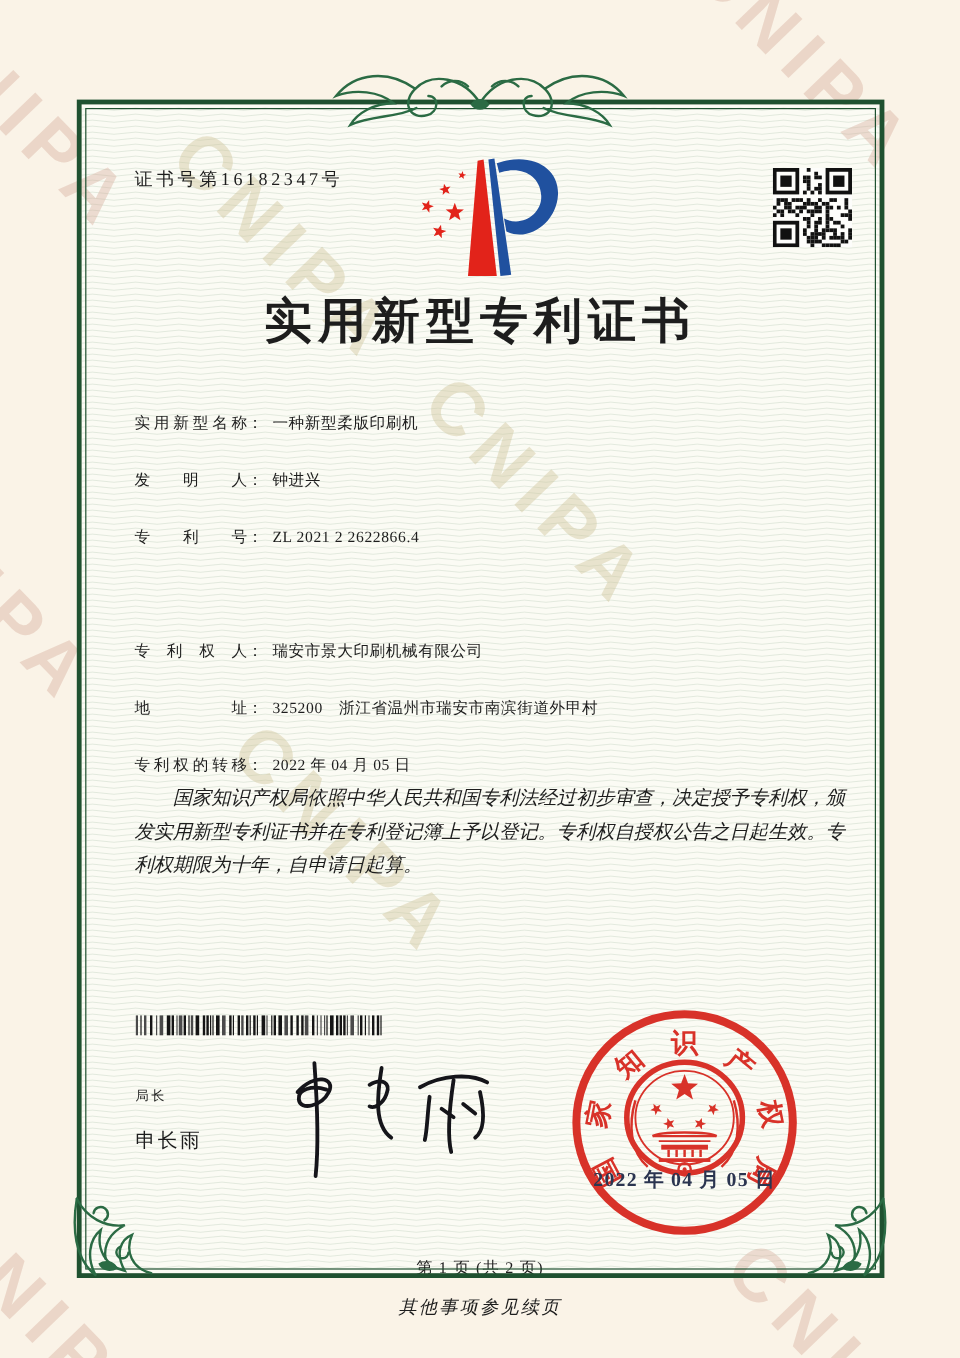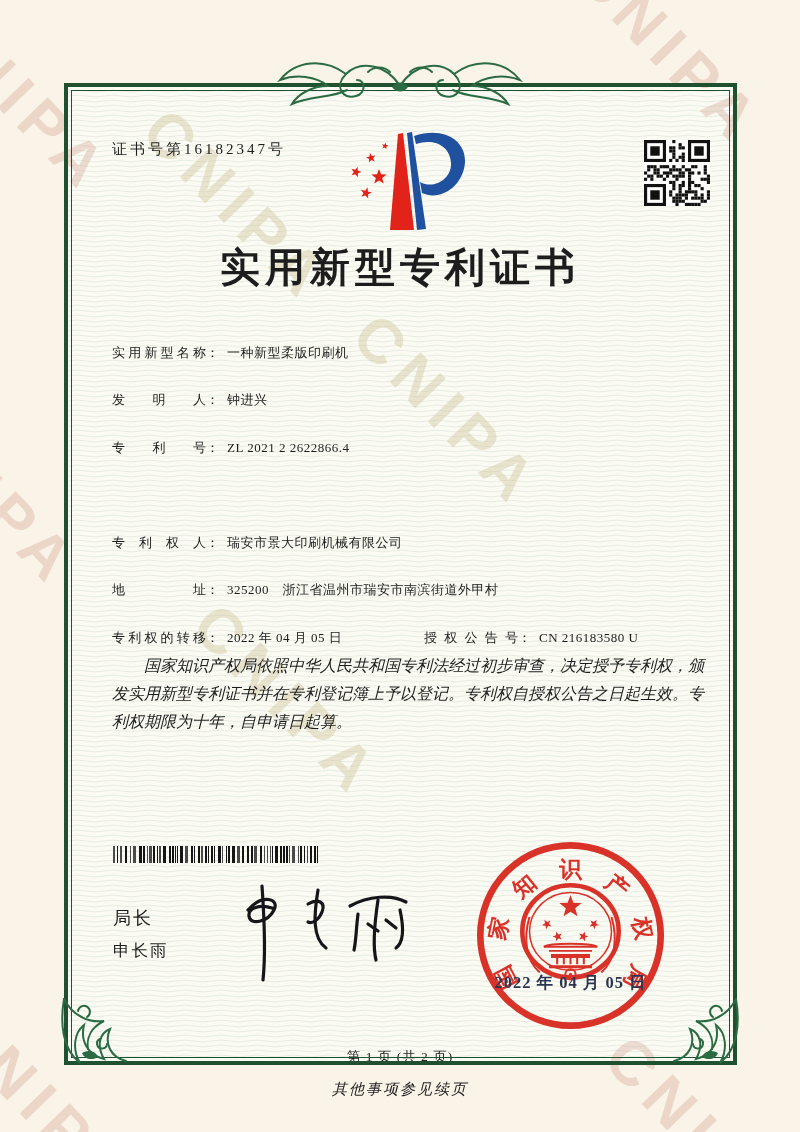--- a/index.html
+++ b/index.html
@@ -43,21 +43,21 @@
           text-justify:inter-character;vertical-align:top;}
   .fcolon{display:inline-block;margin-right:8px;}
   .fvalue{letter-spacing:.5px;}
   .grant-right{position:absolute;left:312px;top:0;}
 
   .paras{left:112px;top:652px;width:606px;font-size:16px;line-height:28px;
          font-style:italic;}
   .paras p{margin:0;text-indent:2em;}
 
   .sig-role{left:113px;top:906px;font-family:"Liberation Sans","DejaVu Sans",sans-serif;
-            font-size:18px;letter-spacing:2px;}
+            font-size:11px;letter-spacing:2px;}
   .sig-name{left:113px;top:940px;font-family:"Liberation Sans","DejaVu Sans",sans-serif;
             font-size:16.5px;letter-spacing:2px;}
   .sig-svg{left:222px;top:880px;}
   .sig-svg path{stroke:#15151a;stroke-width:3.2;fill:none;stroke-linecap:round;}
 
   .seal-svg{left:468px;top:833px;opacity:.95;}
   .sk{stroke:var(--seal-red);fill:none;}
   .sf{fill:var(--seal-red);}
   .seal-date{left:468px;top:972px;width:205px;text-align:center;font-size:16.5px;
              font-weight:700;color:var(--date-ink);letter-spacing:1px;z-index:3;}
@@ -466,23 +466,20 @@
       <span class="flabel">专利号</span><span class="fcolon">：</span><span class="fvalue">ZL 2021 2 2622866.4</span>
     </div>
     <div class="abs frow" style="top:534px">
       <span class="flabel">专利权人</span><span class="fcolon">：</span><span class="fvalue">瑞安市景大印刷机械有限公司</span>
     </div>
     <div class="abs frow" style="top:581px">
       <span class="flabel">地址</span><span class="fcolon">：</span><span class="fvalue">325200　浙江省温州市瑞安市南滨街道外甲村</span>
     </div>
     <div class="abs frow" style="top:629px">
       <span class="flabel">专利权的转移</span><span class="fcolon">：</span><span class="fvalue">2022 年 04 月 05 日</span>
-      <span class="grant-right">
-        <span class="flabel">授权公告号</span><span class="fcolon">：</span><span class="fvalue">CN 216183580 U</span>
-      </span>
     </div>
 
     <div class="abs paras">
       <p>国家知识产权局依照中华人民共和国专利法经过初步审查，决定授予专利权，颁发实用新型专利证书并在专利登记簿上予以登记。专利权自授权公告之日起生效。专利权期限为十年，自申请日起算。</p>
     </div>
 
     <svg class="abs" id="barcode" style="left:113px;top:846px" width="205" height="17" viewBox="0 0 205 17">
         <rect x="0" y="0" width="2" height="17" fill="#4a4a4a"></rect>
         <rect x="4" y="0" width="1" height="17" fill="#151515"></rect>
         <rect x="7" y="0" width="2" height="17" fill="#4a4a4a"></rect>

